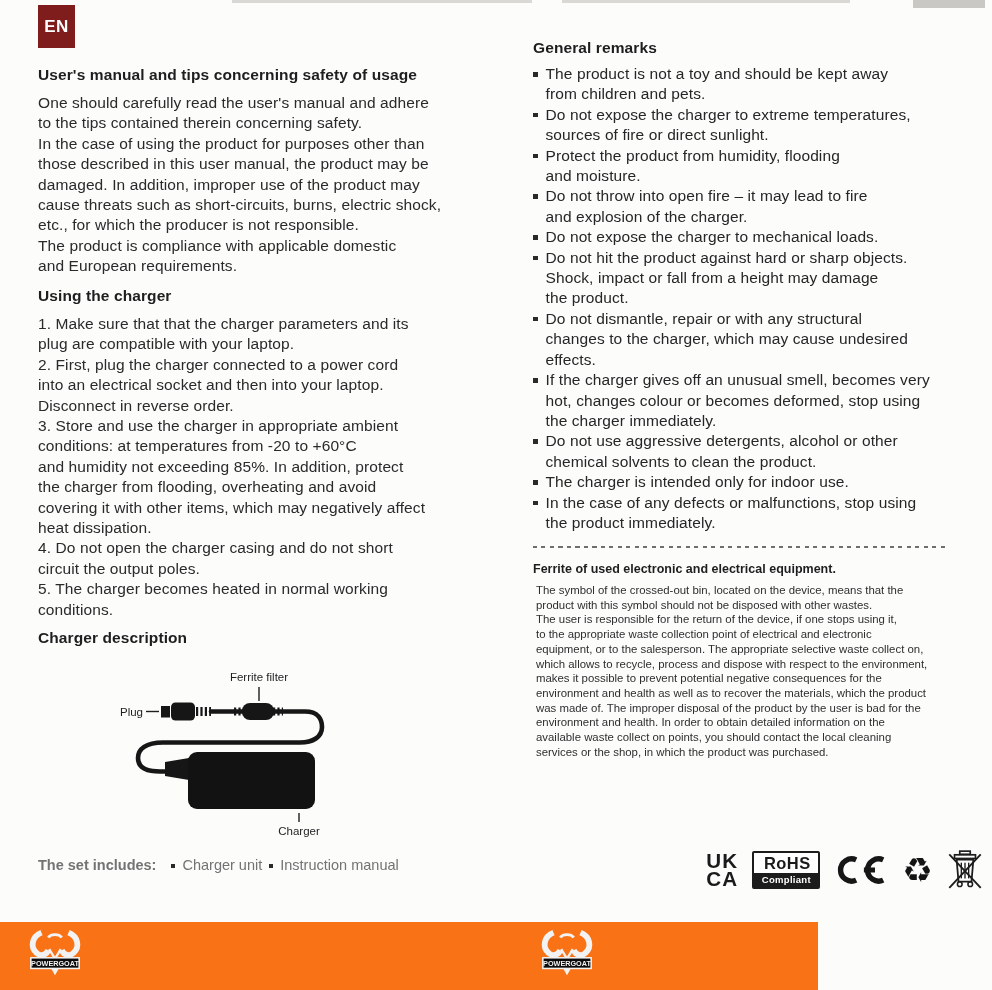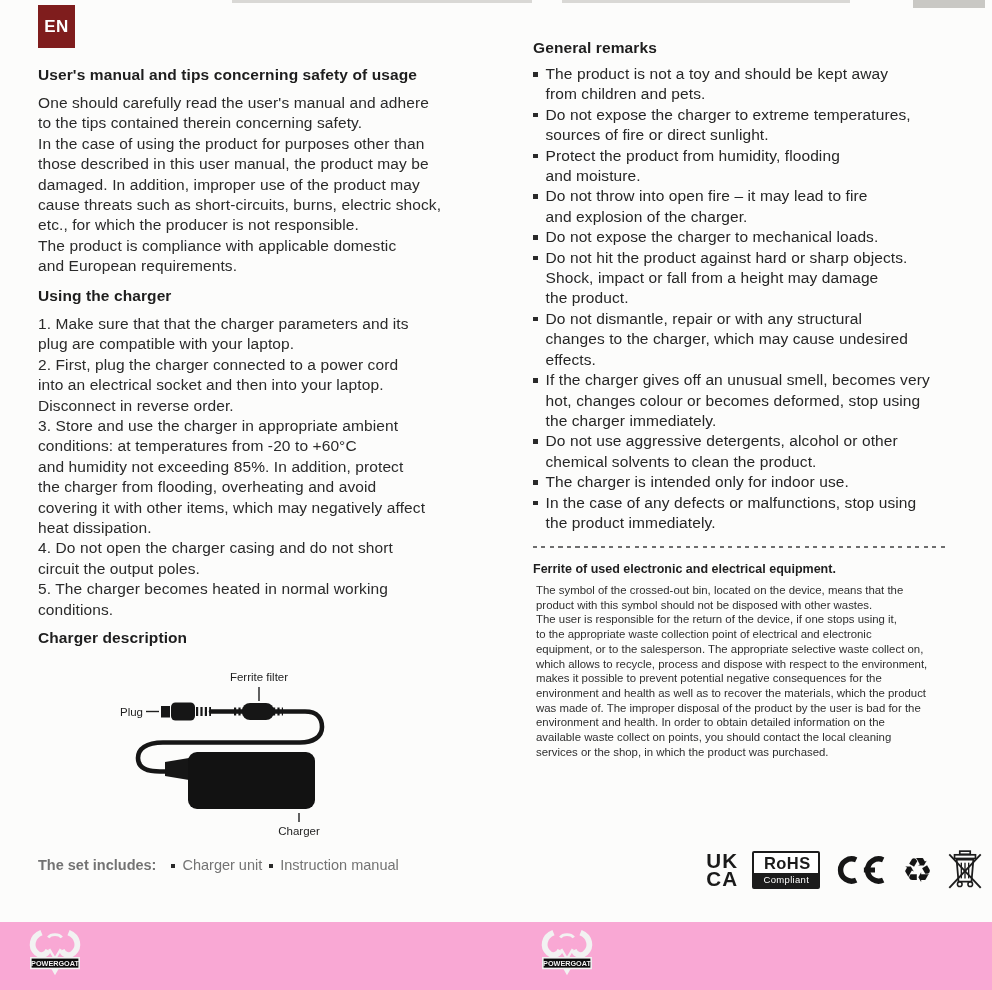--- a/index.html
+++ b/index.html
@@ -38,24 +38,24 @@
   .small-text{font-size:11.4px;line-height:14.7px;white-space:pre-line;color:#2e2e2e;}
   
   .set-row{display:flex;align-items:center;font-size:14.5px;color:#737373;}
   .set-row .lbl{font-weight:bold;margin-right:8px;}
   .set-row .sq{width:4px;height:4px;background:#2a2a2a;margin:1px 7px 0 7px;}
   
   .certs{left:706px;top:848px;display:flex;align-items:center;gap:14px;}
   .ukca{font-weight:bold;font-size:21px;line-height:18px;color:#1a1a1a;letter-spacing:1px;transform:scaleX(.98);}
   .rohs{border:2.5px solid #1c1c1c;border-radius:2px;width:64px;text-align:center;background:#fff;}
   .rohs .top{font-weight:bold;font-size:16.5px;color:#1a1a1a;padding:1px 0 0 2px;letter-spacing:.5px;}
-  .rohs .bottom{background:#1c1c1c;color:#fff;font-size:9.5px;font-weight:normal;padding:1.5px 0 2px 0;letter-spacing:.3px;}
+  .rohs .bottom{background:#1c1c1c;color:#fff;font-size:9.5px;font-weight:bold;padding:1.5px 0 2px 0;letter-spacing:.3px;}
   .recycle{font-size:34px;color:#141414;line-height:1;}
   
-  .footer-bar{left:0;top:922px;width:992px;height:68px;background:#f9a8d4;}
+  .footer-bar{left:0;top:922px;width:818px;height:68px;background:#f97316;}
   .goat{position:absolute;top:5px;}
 </style>
 </head>
 <body>
 
 <div class="artifact" style="left:232px;top:0;width:300px;height:3px;"></div>
 <div class="artifact" style="left:562px;top:0;width:288px;height:3px;"></div>
 <div class="artifact" style="left:913px;top:0;width:72px;height:8px;background:#c9c8c4;"></div>
 
 <div class="abs en-badge">

